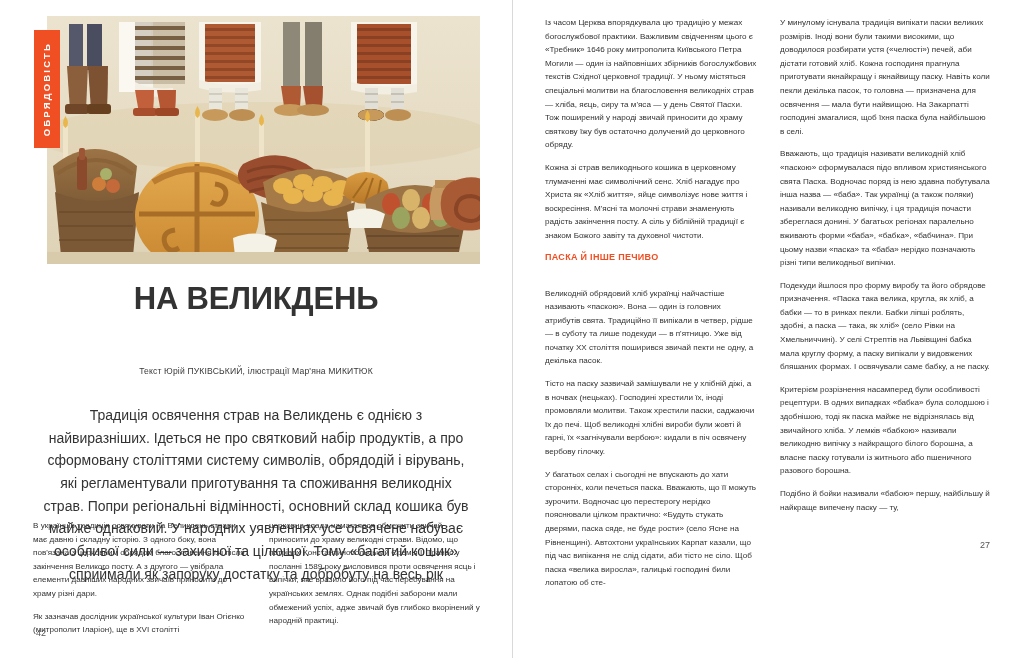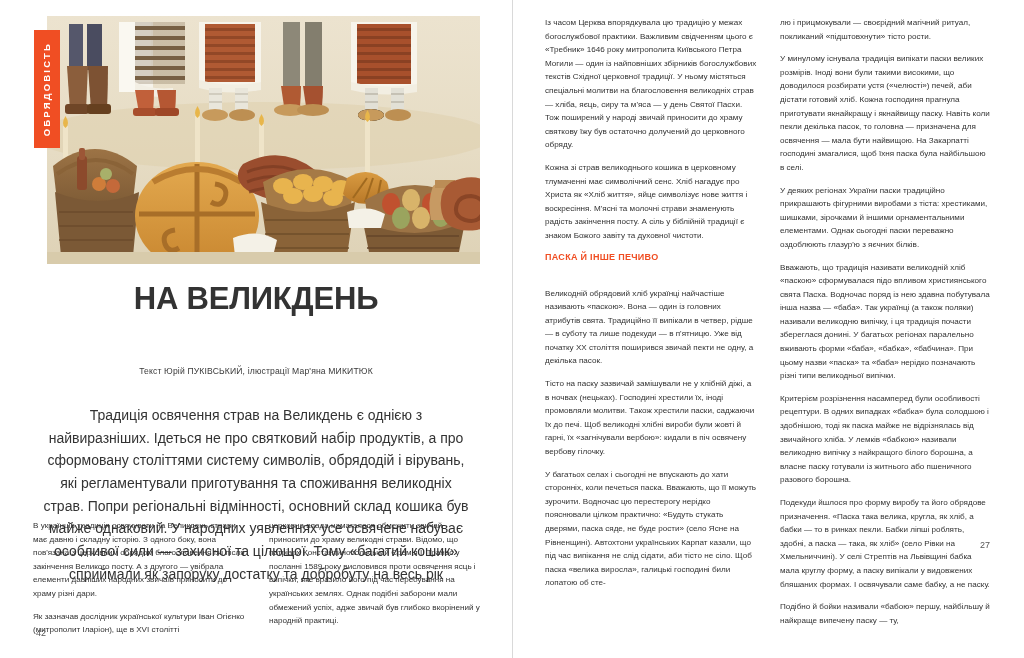--- a/index.html
+++ b/index.html
@@ -404,26 +404,24 @@
       <div class="col">
         <p class="body-p">Із часом Церква впорядкувала цю традицію у межах богослужбової практики. Важливим свідченням цього є «Требник» 1646 року митрополита Київського Петра Могили — один із найповніших збірників богослужбових текстів Східної церковної традиції. У ньому містяться спеціальні молитви на благословення великодніх страв — хліба, яєць, сиру та м'яса — у день Святої Пасхи. Тож поширений у народі звичай приносити до храму святкову їжу був остаточно долучений до церковного обряду.</p>
         <p class="body-p">Кожна зі страв великоднього кошика в церковному тлумаченні має символічний сенс. Хліб нагадує про Христа як «Хліб життя», яйце символізує нове життя і воскресіння. М'ясні та молочні страви знаменують радість закінчення посту. А сіль у біблійній традиції є знаком Божого завіту та духовної чистоти.</p>
         <div class="subhead">ПАСКА Й ІНШЕ ПЕЧИВО</div>
         <p class="body-p">Великодній обрядовий хліб українці найчастіше називають «паскою». Вона — один із головних атрибутів свята. Традиційно її випікали в четвер, рідше — в суботу та лише подекуди — в п'ятницю. Уже від початку XX століття поширився звичай пекти не одну, а декілька пасок.</p>
         <p class="body-p">Тісто на паску зазвичай замішували не у хлібній діжі, а в ночвах (нецьках). Господині хрестили їх, іноді промовляли молитви. Також хрестили паски, саджаючи їх до печі. Щоб великодні хлібні вироби були жовті й гарні, їх «загнічували вербою»: кидали в піч освячену вербову гілочку.</p>
         <p class="body-p">У багатьох селах і сьогодні не впускають до хати сторонніх, коли печеться паска. Вважають, що її можуть зурочити. Водночас цю перестерогу нерідко пояснювали цілком практично: «Будуть стукать дверями, паска сяде, не буде рости» (село Ясне на Рівненщині). Автохтони українських Карпат казали, що під час випікання не слід сідати, аби тісто не сіло. Щоб паска «велика виросла», галицькі господині били лопатою об сте-</p>
       </div>
 
       <div class="col">
-        <p class="body-p">лю і прицмокували — своєрідний магічний ритуал, покликаний «підштовхнути» тісто рости.</p>
         <p class="body-p">У минулому існувала традиція випікати паски великих розмірів. Іноді вони були такими високими, що доводилося розбирати устя («челюсті») печей, аби дістати готовий хліб. Кожна господиня прагнула приготувати якнайкращу і якнайвищу паску. Навіть коли пекли декілька пасок, то головна — призначена для освячення — мала бути найвищою. На Закарпатті господині змагалися, щоб їхня паска була найбільшою в селі.</p>
-        <p class="body-p">У деяких регіонах України паски традиційно прикрашають фігурними виробами з тіста: хрестиками, шишками, зірочками й іншими орнаментальними елементами. Однак сьогодні паски переважно оздоблюють глазур'ю з яєчних білків.</p>
         <p class="body-p">Вважають, що традиція називати великодній хліб «паскою» сформувалася підо впливом християнського свята Пасха. Водночас поряд із нею здавна побутувала інша назва — «баба». Так українці (а також поляки) називали великодню випічку, і ця традиція почасти збереглася донині. У багатьох регіонах паралельно вживають форми «баба», «бабка», «бабчина». При цьому назви «паска» та «баба» нерідко позначають різні типи великодньої випічки.</p>
+        <p class="body-p">Подекуди йшлося про форму виробу та його обрядове призначення. «Паска така велика, кругла, як хліб, а бабки — то в ринках пекли. Бабки ліпші роблять, здобні, а паска — така, як хліб» (село Рівки на Хмельниччині). У селі Стрептів на Львівщині бабка мала круглу форму, а паску випікали у видовжених бляшаних формах. І освячували саме бабку, а не паску.</p>
         <p class="body-p">Критерієм розрізнення насамперед були особливості рецептури. В одних випадках «бабка» була солодшою і здобнішою, тоді як паска майже не відрізнялась від звичайного хліба. У лемків «бабкою» називали великодню випічку з найкращого білого борошна, а власне паску готували із житнього або пшеничного разового борошна.</p>
-        <p class="body-p">Подекуди йшлося про форму виробу та його обрядове призначення. «Паска така велика, кругла, як хліб, а бабки — то в ринках пекли. Бабки ліпші роблять, здобні, а паска — така, як хліб» (село Рівки на Хмельниччині). У селі Стрептів на Львівщині бабка мала круглу форму, а паску випікали у видовжених бляшаних формах. І освячували саме бабку, а не паску.</p>
         <p class="body-p">Подібно й бойки називали «бабою» першу, найбільшу й найкраще випечену паску — ту,</p>
       </div>
     </div>
 
     <div class="folio folio-right">27</div>
   </div>
 
 </div>
 
 </body></html>

